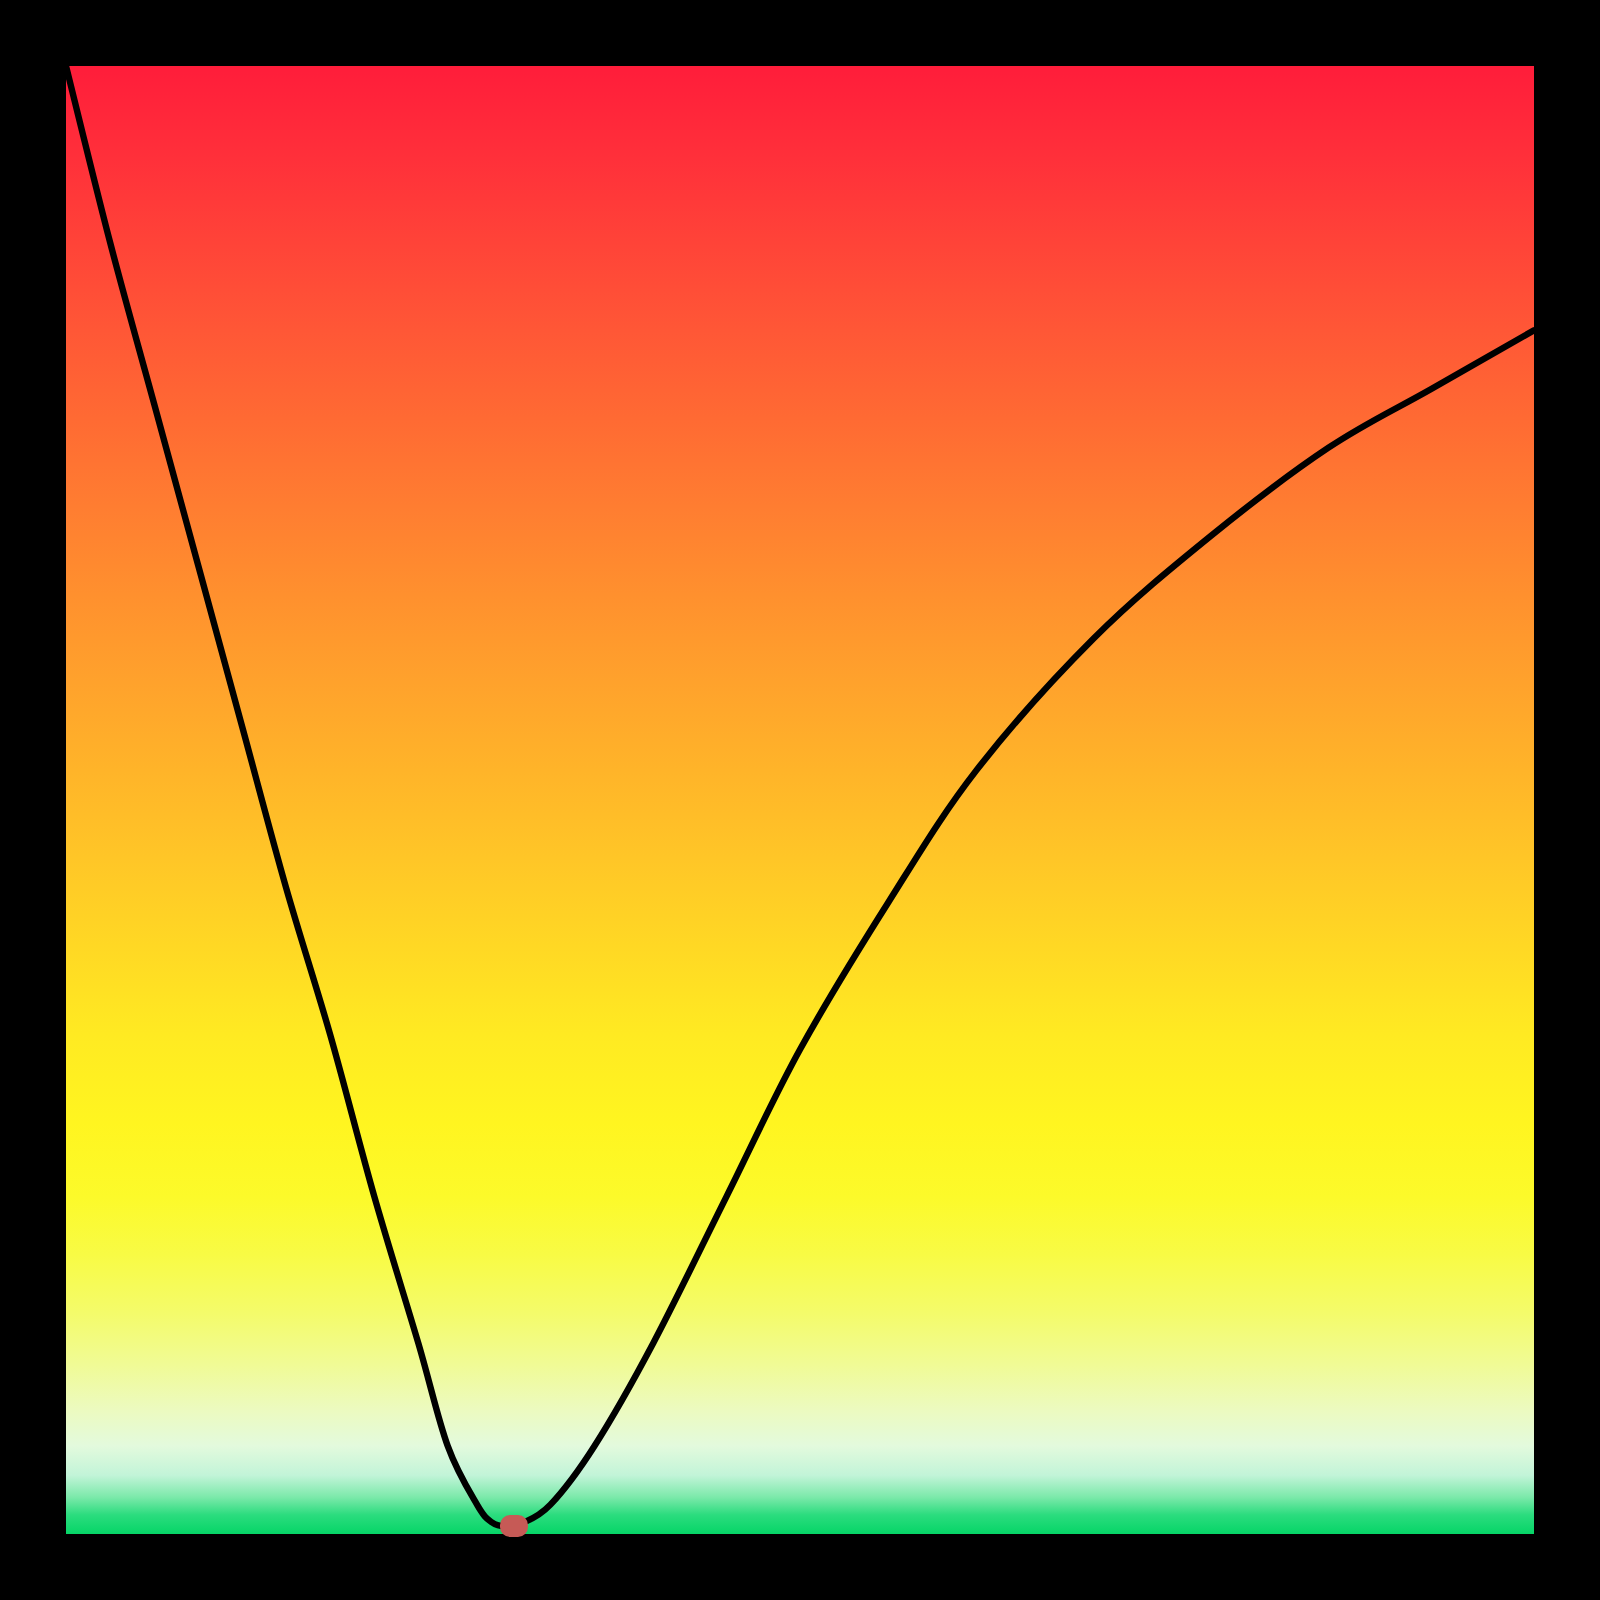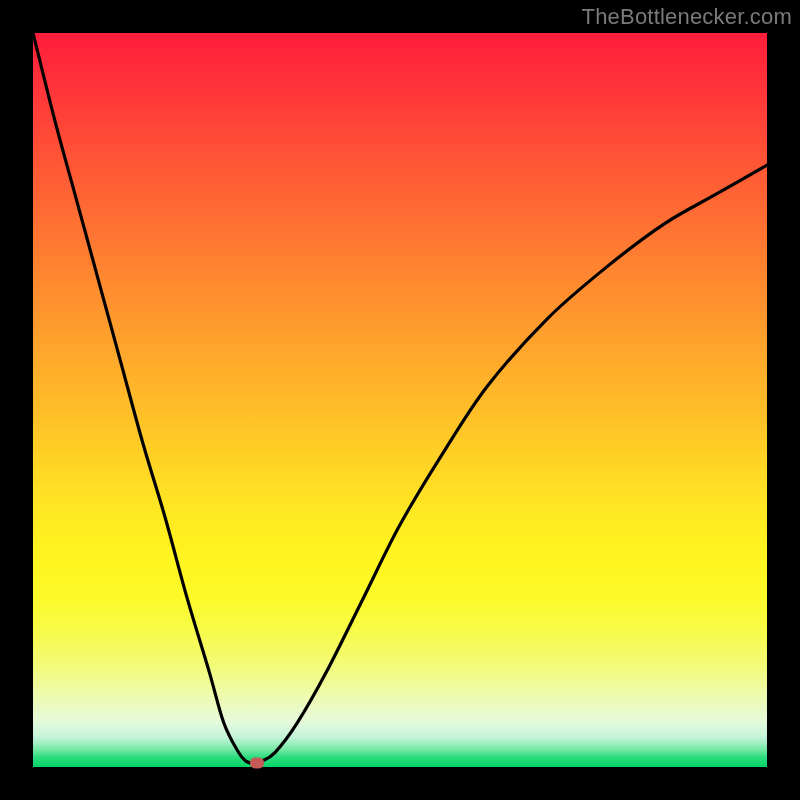--- a/index.html
+++ b/index.html
@@ -78,14 +78,13 @@
 </head>
 <body>
 
 <div class="frame">
   <div class="plot-area">
     <svg class="curve-svg" viewBox="0 0 734 734" preserveAspectRatio="none">
       <path id="curve-path" d="M 0 0 C 3.67 14.680000000000007, 14.68 59.943333333333385, 22.02 88.08000000000004 C 29.36 116.2166666666667, 36.699999999999996 141.9066666666666, 44.04 168.81999999999994 C 51.38 195.73333333333326, 58.72 222.64666666666668, 66.06 249.56 C 73.4 276.47333333333336, 80.74 303.3866666666666, 88.08 330.29999999999995 C 95.42 357.2133333333333, 102.75999999999999 385.35, 110.1 411.04 C 117.44 436.73, 124.78 458.74999999999994, 132.12 484.43999999999994 C 139.46 510.12999999999994, 146.79999999999998 539.49, 154.14 565.1800000000001 C 161.48 590.8700000000001, 170.04333333333332 617.7833333333334, 176.16 638.58 C 182.27666666666667 659.3766666666667, 185.94666666666666 676.5033333333333, 190.84 689.96 C 195.73333333333335 703.4166666666667, 201.85000000000002 712.9586666666667, 205.52 719.32 C 209.19 725.6813333333334, 210.41333333333333 726.293, 212.85999999999999 728.128 C 215.30666666666664 729.9630000000001, 217.75333333333333 730.2076666666667, 220.2 730.33 C 222.64666666666665 730.4523333333334, 223.87 730.697, 227.54 728.862 C 231.20999999999998 727.0269999999999, 236.10333333333332 725.8036666666667, 242.22 719.32 C 248.33666666666667 712.8363333333334, 255.67666666666668 703.4166666666667, 264.24 689.96 C 272.80333333333334 676.5033333333333, 282.59000000000003 659.3766666666667, 293.6 638.58 C 304.61 617.7833333333334, 318.06666666666666 589.6466666666668, 330.3 565.1800000000001 C 342.53333333333336 540.7133333333334, 353.54333333333335 516.2466666666667, 367 491.78 C 380.45666666666665 467.3133333333333, 396.36 441.62333333333333, 411.04 418.38 C 425.72 395.13666666666666, 437.9533333333333 374.34, 455.08 352.32 C 472.20666666666665 330.3, 494.22666666666663 305.8333333333333, 513.8 286.26 C 533.3733333333333 266.68666666666667, 552.9466666666666 250.78333333333327, 572.52 234.87999999999994 C 592.0933333333334 218.9766666666666, 612.89 203.07333333333335, 631.24 190.84000000000003 C 649.59 178.6066666666667, 665.4933333333333 171.26666666666668, 682.62 161.48000000000002 C 699.7466666666667 151.69333333333336, 725.4366666666667 137.01333333333335, 734 132.12" fill="none" stroke="#000" stroke-width="3.2" stroke-linejoin="round" stroke-linecap="round"></path>
     </svg>
     <div id="marker" class="marker" style="left: 223.87px; top: 730.33px; background: rgb(198, 90, 86);"></div>
   </div>
-  <div class="watermark">TheBottlenecker.com</div>
 </div>
 
 </body></html>

